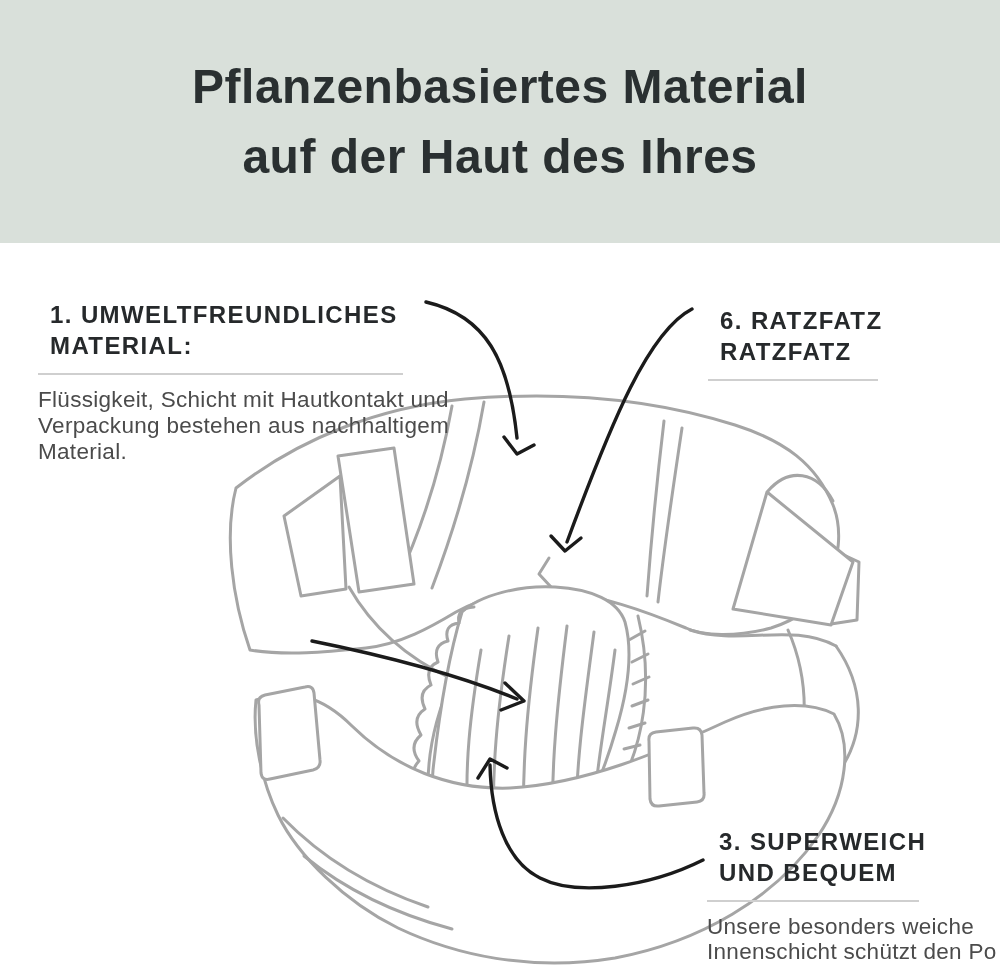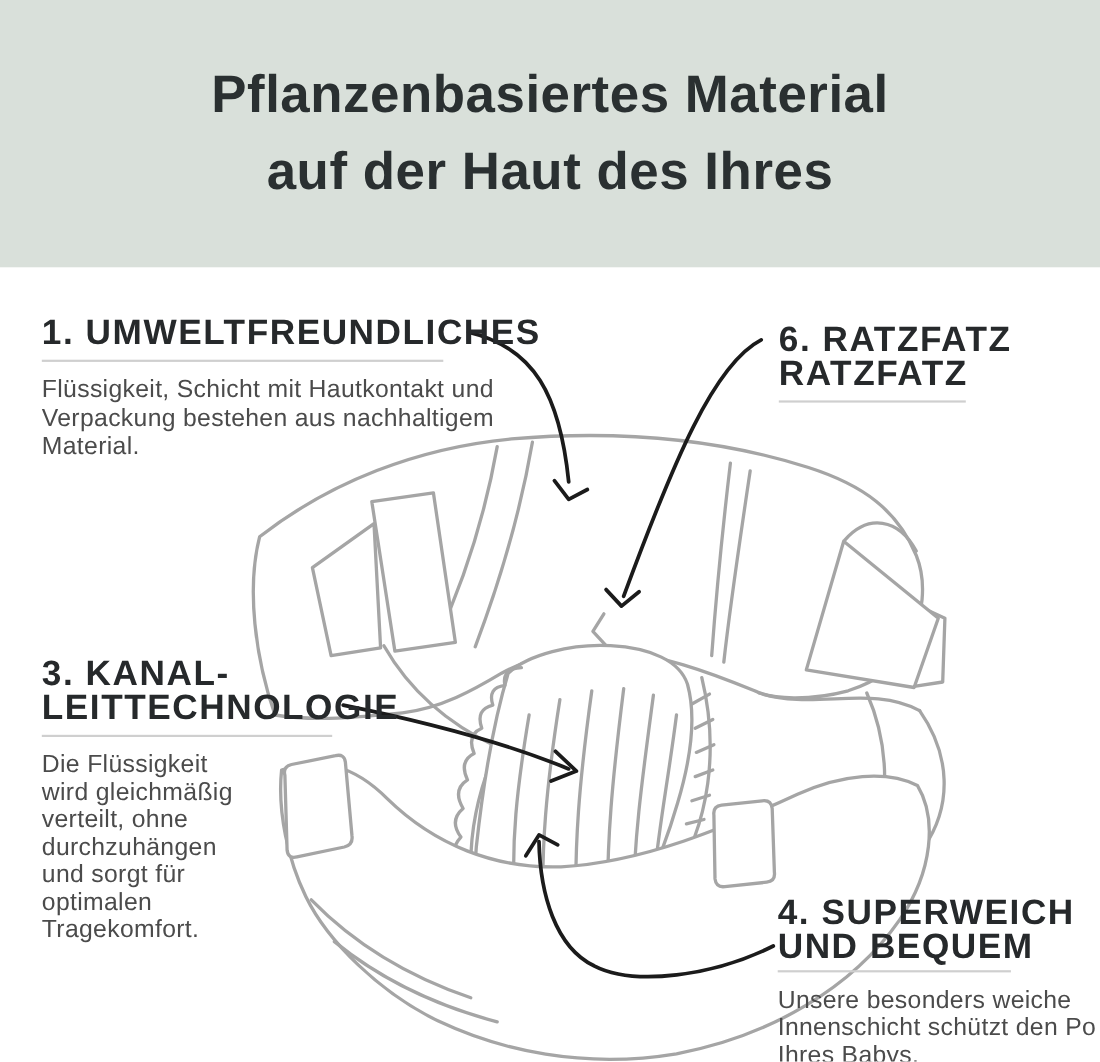--- a/index.html
+++ b/index.html
@@ -26,21 +26,21 @@
 
   
   svg.diagram{position:absolute;left:0;top:0;width:1000px;height:965px;}
   .ill{fill:none;stroke:var(--ill-stroke,#a5a5a5);stroke-width:3;stroke-linecap:round;stroke-linejoin:round;}
   .ill .fillw{fill:#ffffff;}
   .arrows{fill:none;stroke:var(--arrow,#1b1b1b);stroke-width:3.4;stroke-linecap:round;stroke-linejoin:round;}
 
   
   .callout{position:absolute;}
   .callout h3{
-    margin:0;font-size:32px;line-height:31px;font-weight:700;
+    margin:12px;font-size:24px;line-height:31px;font-weight:700;
     letter-spacing:1.4px;color:var(--heading-text,#26292b);
     white-space:nowrap;
   }
   .callout h3 span{display:block;}
   .callout .rule{height:2px;background:var(--rule,#cfcfcf);margin-top:9px;}
   .callout p{
     margin:12px 0 0;font-size:22.5px;line-height:26px;font-weight:400;
     color:var(--body-text,#4b4b4b);letter-spacing:0.3px;
   }
   .callout.c3 p{line-height:25px;}
@@ -150,44 +150,37 @@
       <g>
         <path d="M703,860 C649,887 577,897 540,878 C505,861 491,813 490,765"></path>
         <path d="M478,778 L490,759 L507,768"></path>
       </g>
     </g>
   </svg>
 
   <div class="callout c1" style="left:38px;top:287px;width:470px;">
     <h3>
       <span>1. UMWELTFREUNDLICHES</span>
+      <span>MATERIAL:</span>
     </h3>
     <div class="rule" style="width:365px;"></div>
     <p style="width:470px;">Flüssigkeit, Schicht mit Hautkontakt und Verpackung bestehen aus nachhaltigem Material.</p>
   </div>
 
   <div class="callout c2" style="left:708px;top:293px;width:292px;">
     <h3>
       <span>6. RATZFATZ</span>
       <span>RATZFATZ</span>
     </h3>
     <div class="rule" style="width:170px;"></div>
   </div>
 
-  <div class="callout c3" style="left:38px;top:597px;width:320px;">
-    <h3>
-      <span>3. KANAL-</span>
-      <span>LEITTECHNOLOGIE</span>
-    </h3>
-    <div class="rule" style="width:264px;"></div>
-    <p style="width:195px;">Die Flüssigkeit wird gleichmäßig verteilt, ohne durchzuhängen und sorgt für optimalen Tragekomfort.</p>
-  </div>
 
   <div class="callout c4" style="left:707px;top:814px;width:293px;">
     <h3>
-      <span>4. SUPERWEICH</span>
+      <span>3. SUPERWEICH</span>
       <span>UND BEQUEM</span>
     </h3>
     <div class="rule" style="width:212px;"></div>
     <p style="width:290px;">Unsere besonders weiche Innenschicht schützt den Po Ihres Babys.</p>
   </div>
 
 </div>
 
 </body></html>

